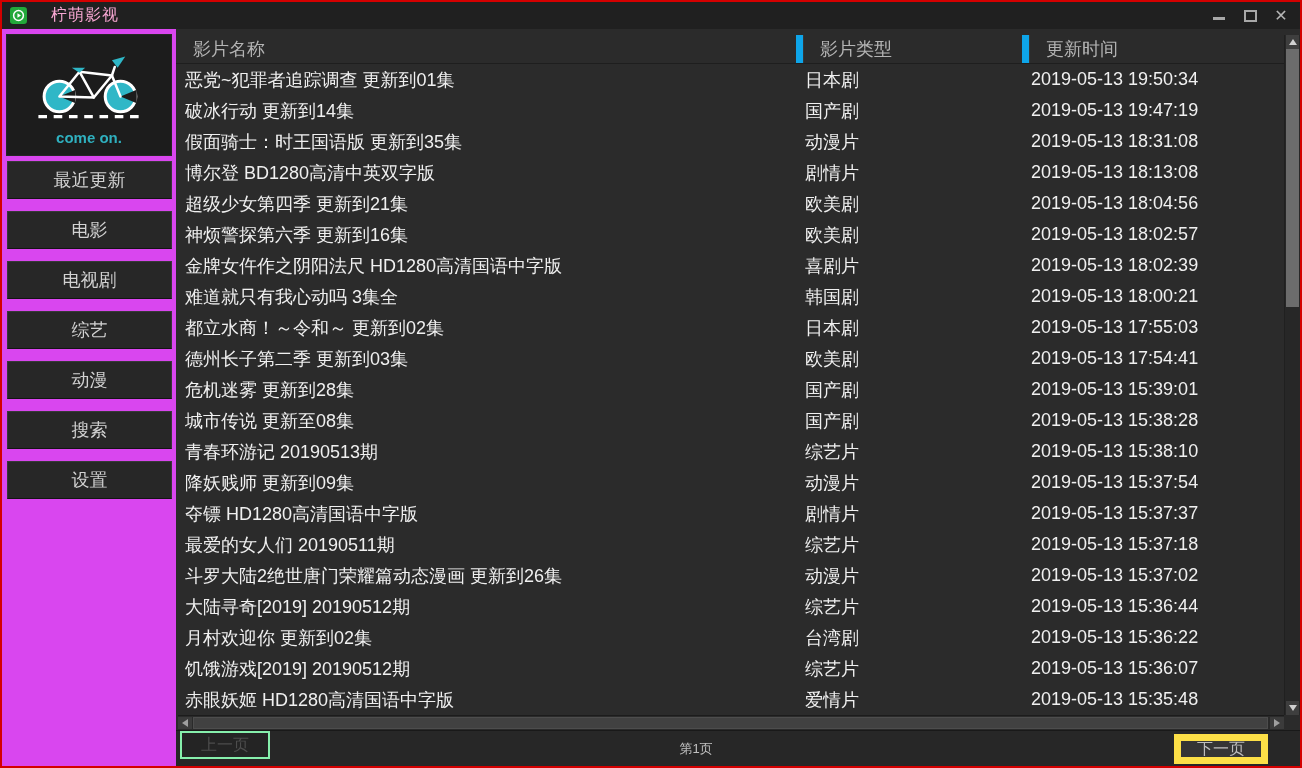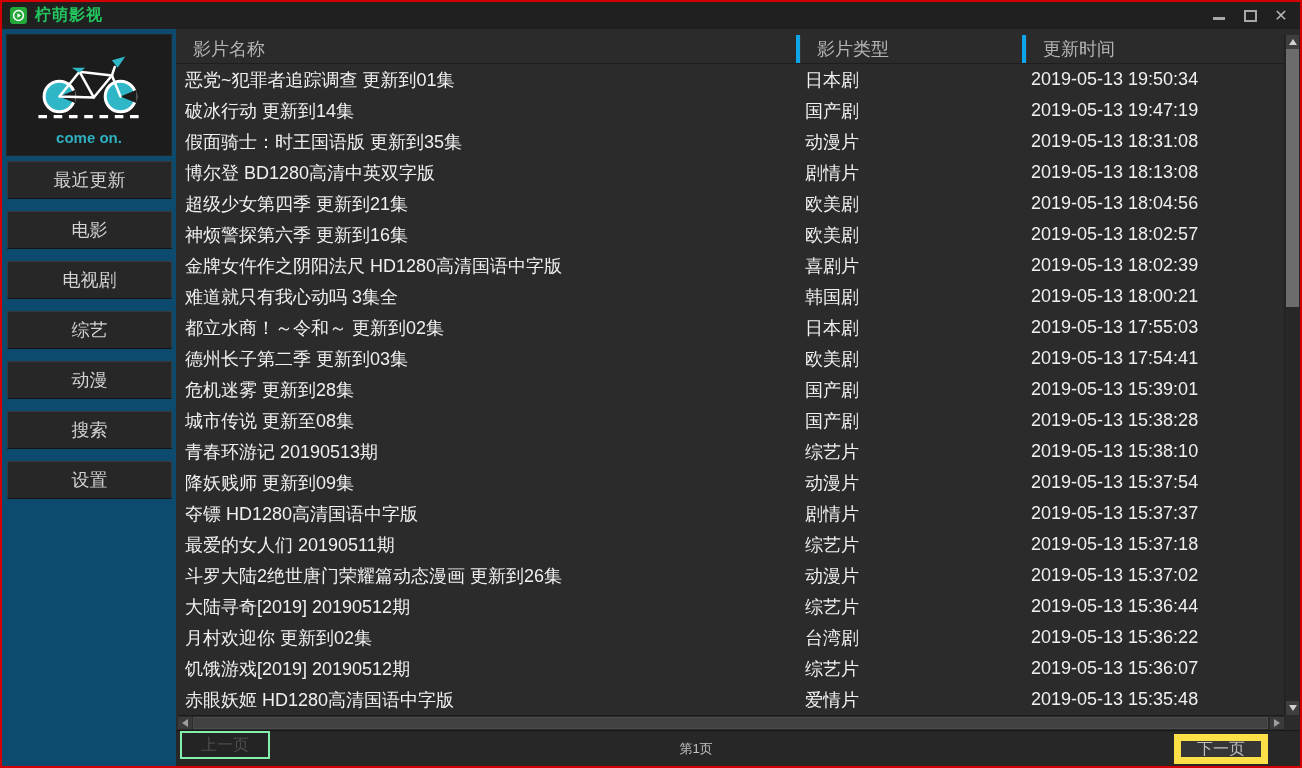--- a/index.html
+++ b/index.html
@@ -6,41 +6,41 @@
   .window{
     position:relative;width:1302px;height:768px;box-sizing:border-box;
     background:#1b1b1b;border:2px solid #d40000;overflow:hidden;
     font-family:"Liberation Sans","DejaVu Sans",sans-serif;
     -webkit-font-smoothing:antialiased;
   }
   
   .titlebar{position:absolute;top:0;left:0;right:0;height:27px;background:#202020;
     display:flex;align-items:center;padding-left:8px;box-sizing:border-box;}
   .app-icon{width:17px;height:17px;display:block;}
-  .win-title{color:#22c55e;font-weight:bold;font-size:16px;margin-left:8px;letter-spacing:1px;}
+  .win-title{color:#f9a8d4;font-weight:normal;font-size:16px;margin-left:24px;letter-spacing:1px;}
   .controls{position:absolute;right:8px;top:0;height:27px;display:flex;align-items:center;gap:9px;}
   .ctl{width:22px;height:21px;display:flex;align-items:center;justify-content:center;cursor:pointer;}
   .glyph-min{width:12px;height:3px;background:#a8a8a8;margin-top:6px;}
   .glyph-max{width:9px;height:8px;border:2px solid #a8a8a8;}
   .ctl-close{color:#b5b5b5;font-size:16px;font-weight:bold;}
   
-  .sidebar{position:absolute;top:27px;left:0;width:174px;bottom:0;background:#0c4a6e;}
+  .sidebar{position:absolute;top:27px;left:0;width:174px;bottom:0;background:#d946ef;}
   .logo-panel{position:absolute;top:5px;left:4px;width:166px;height:122px;background:#1c1c1c;
     border:1px solid #262626;display:flex;flex-direction:column;align-items:center;justify-content:center;box-sizing:border-box;}
   .logo-caption{color:#2fb0bf;font-size:15px;font-weight:bold;margin-top:1px;}
   .nav{position:absolute;top:132px;left:5px;right:4px;}
   .nav-btn{height:38px;margin-bottom:12px;background:#272727;border:1px solid #383838;
     border-bottom-color:#141414;color:#d2d2d2;font-size:18px;display:flex;align-items:center;
     justify-content:center;cursor:pointer;box-sizing:border-box;}
   
   .main{position:absolute;left:174px;top:27px;right:0;bottom:0;background:#2b2b2b;}
   .table-header{position:absolute;top:6px;left:0;width:1108px;height:29px;display:flex;
     border-bottom:1px solid #1e1e1e;box-sizing:border-box;color:#b4b4b4;font-size:18px;}
   .th{display:flex;align-items:center;padding-left:17px;box-sizing:border-box;}
-  .th + .th{border-left:4px solid #0ea5e9;box-shadow:inset 1px 0 0 #363636;}
+  .th + .th{border-left:7px solid #0ea5e9;box-shadow:inset 1px 0 0 #363636;}
   .th-name{width:620px;}
   .th-type{width:226px;}
   .th-time{flex:1;}
   .table-body{position:absolute;top:35px;left:0;width:1108px;height:651px;overflow:hidden;}
   .tr{height:31px;display:flex;cursor:pointer;}
   .td{display:flex;align-items:center;padding-left:9px;box-sizing:border-box;
     color:#f0f0f0;font-size:18px;white-space:nowrap;overflow:hidden;}
   .td-name{width:620px;}
   .td-type{width:226px;}
   .td-time{flex:1;}

